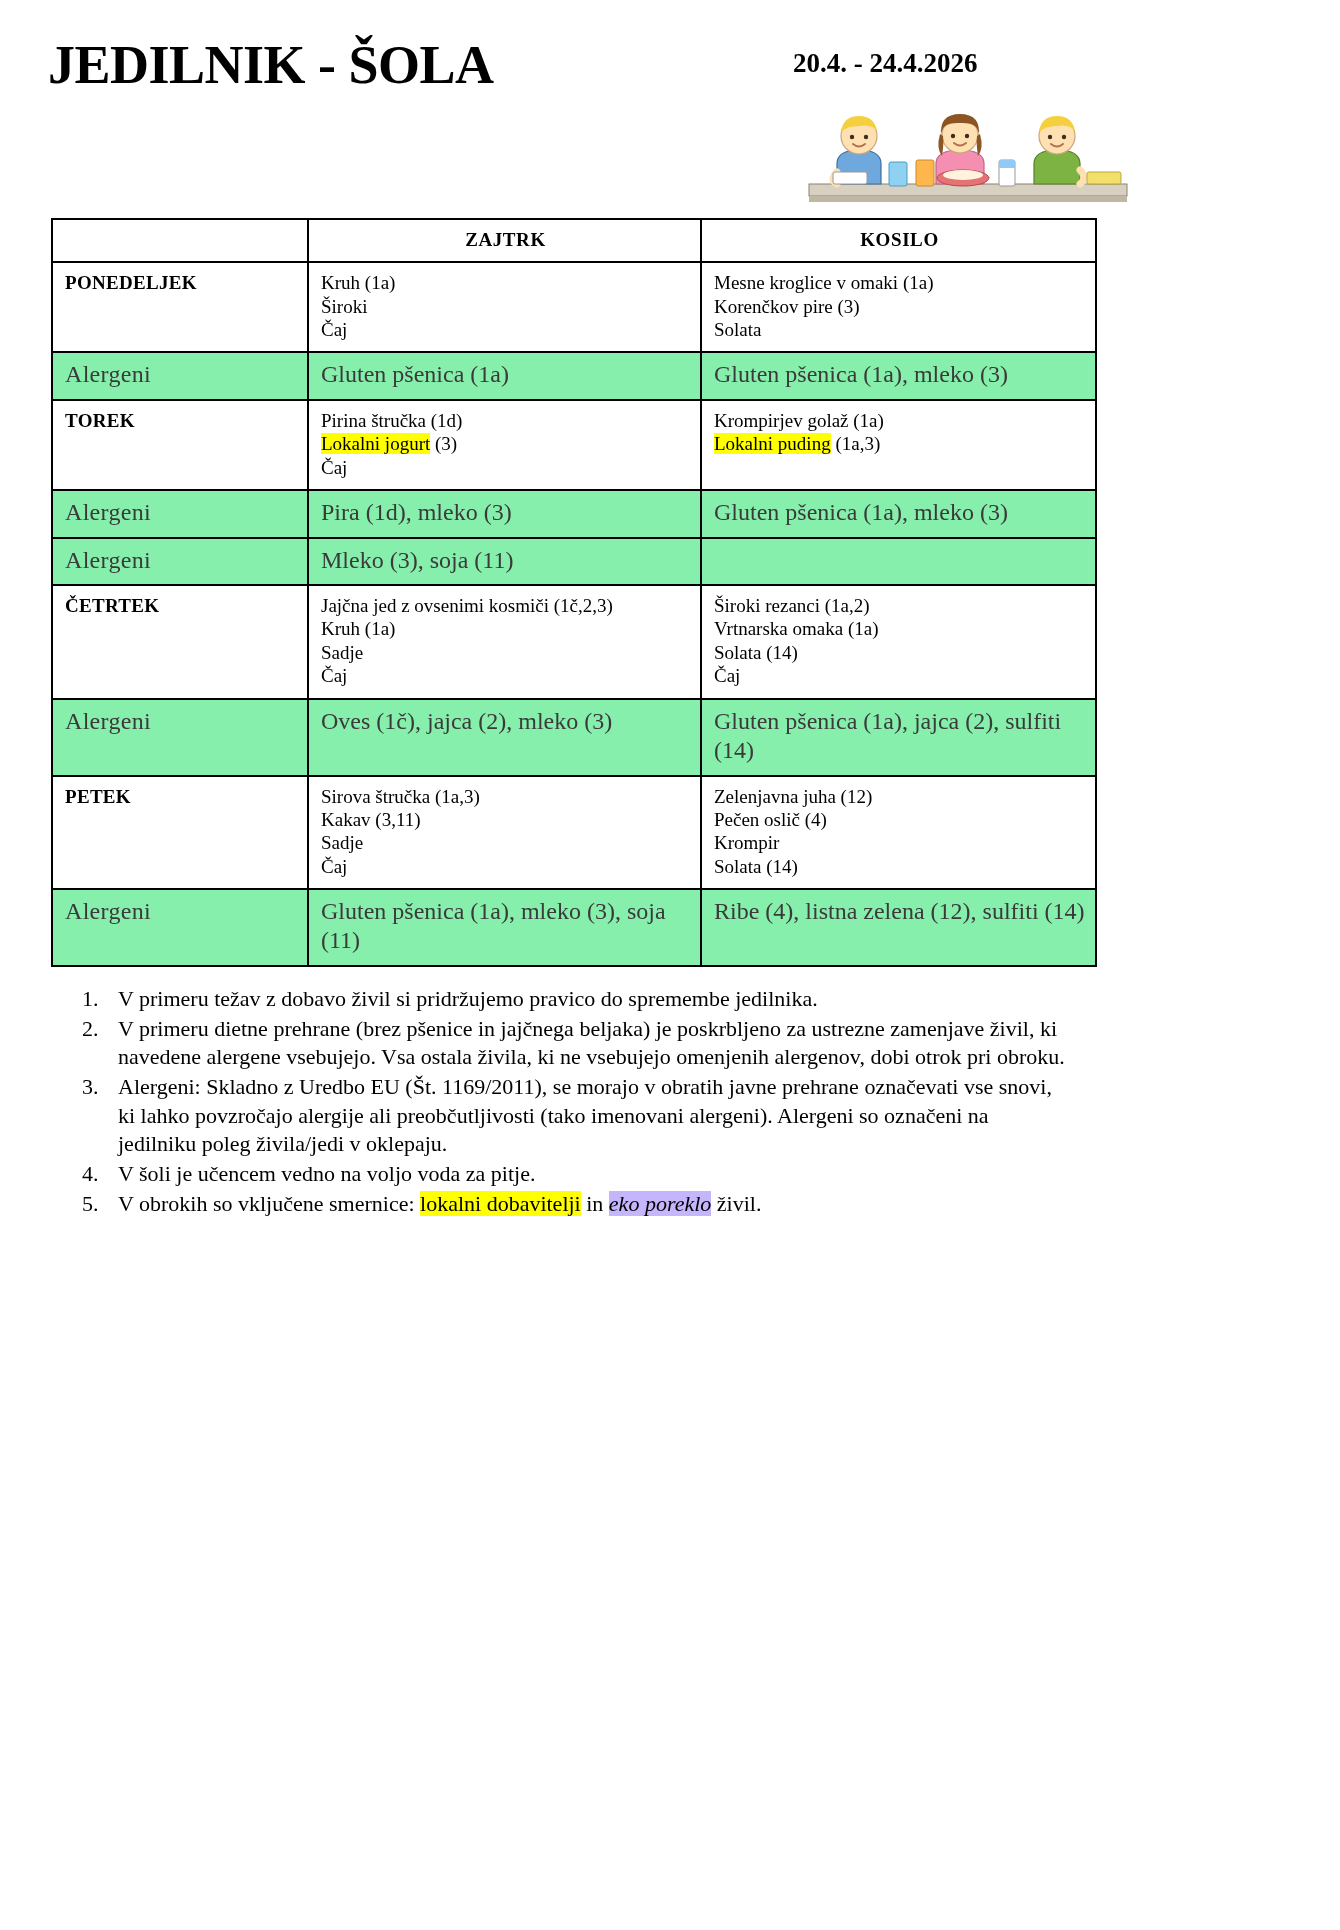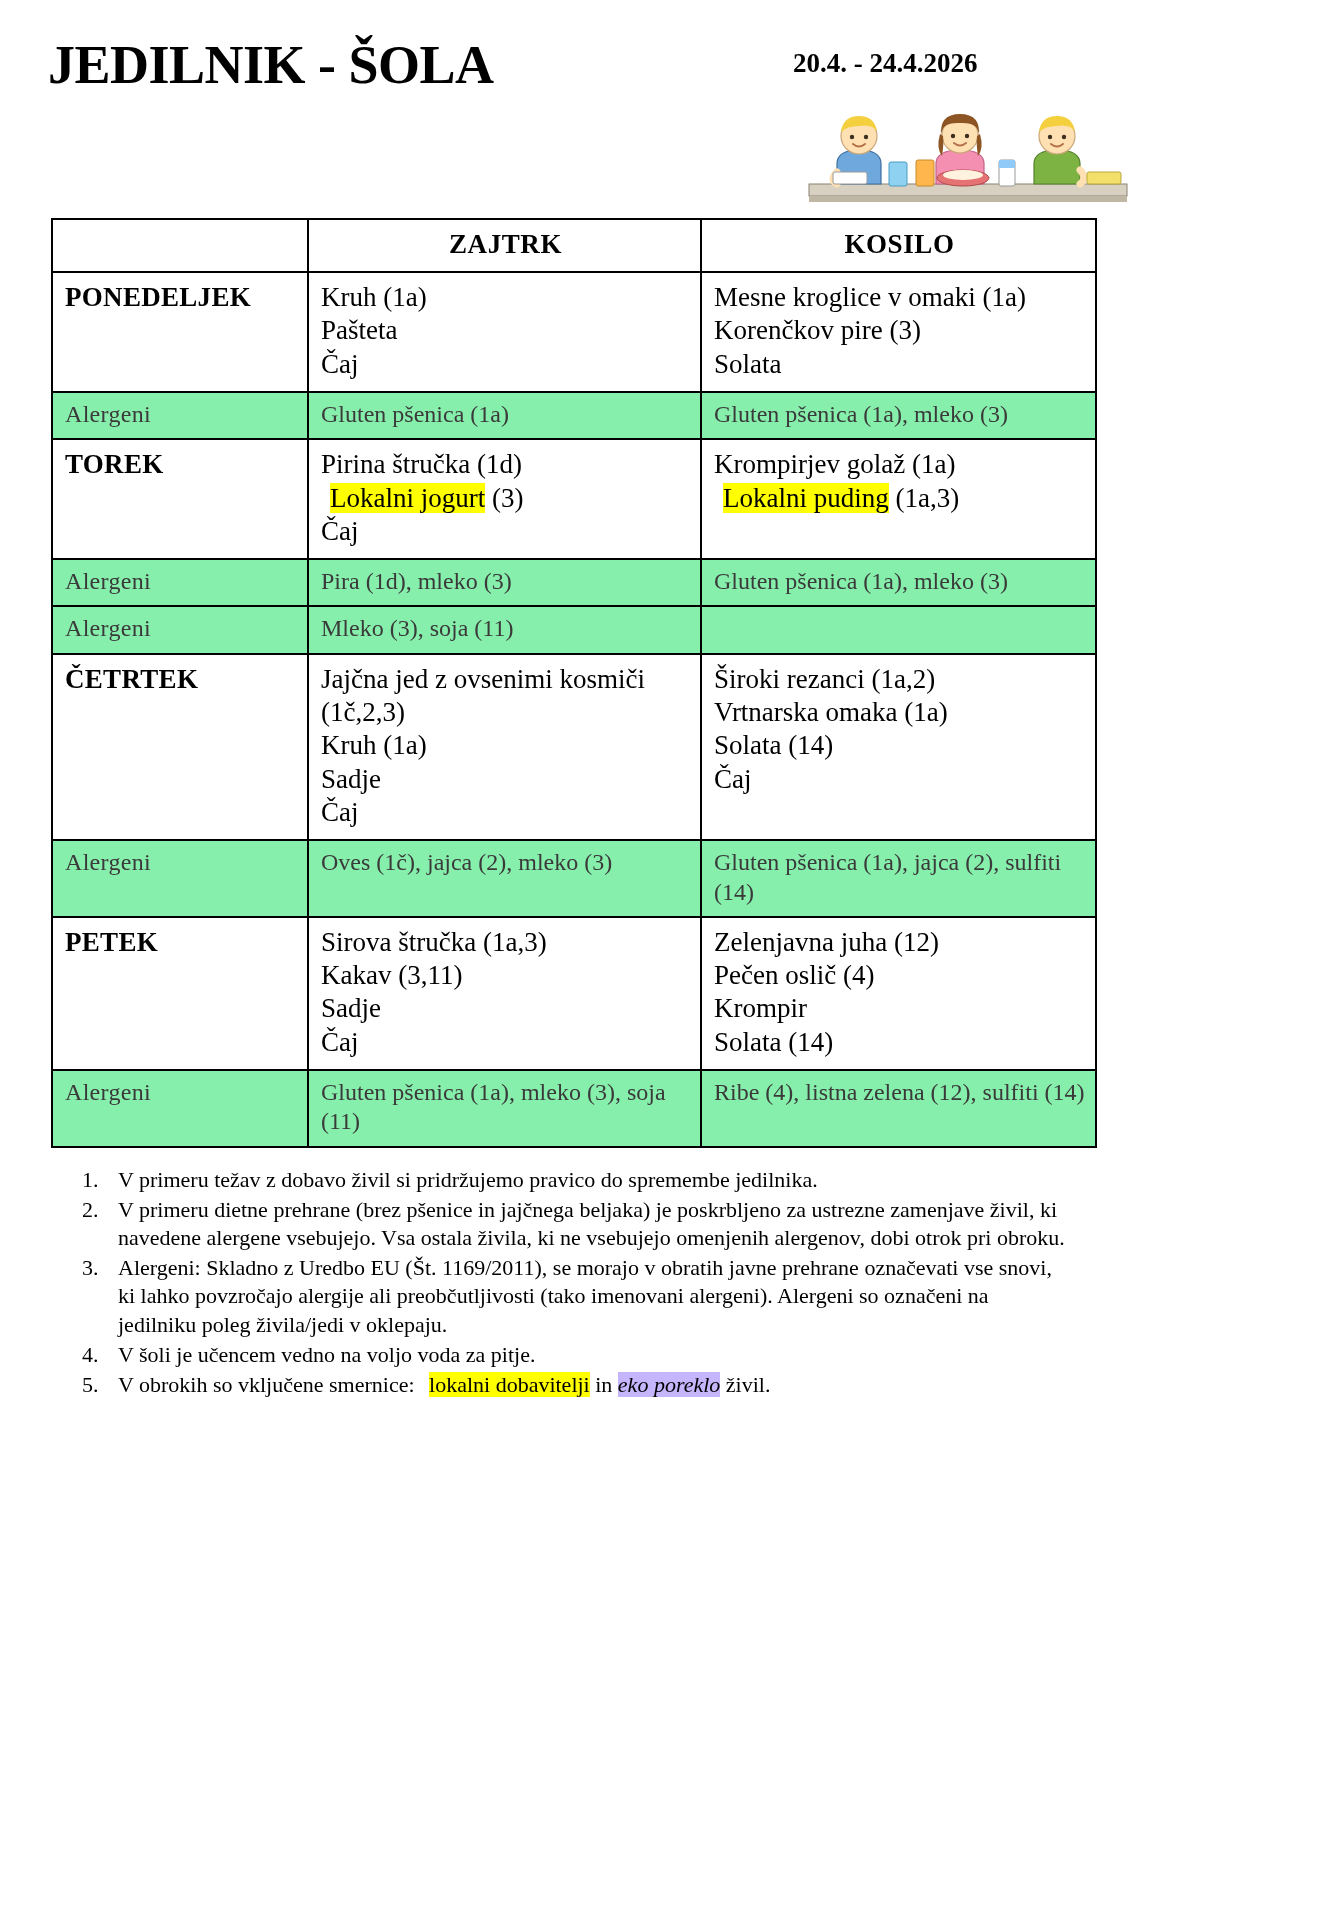--- a/index.html
+++ b/index.html
@@ -59,21 +59,21 @@
   table.menu {
     border-collapse: collapse;
     width: 1044px;
     margin-left: 3px;
     table-layout: fixed;
   }
   table.menu td, table.menu th {
     border: 2px solid #000000;
     vertical-align: top;
     padding: 8px 10px 10px 12px;
-    font-size: 27px;
+    font-size: 19px;
     line-height: 1.23;
   }
   col.c-day { width: 256px; }
   col.c-bf  { width: 393px; }
   col.c-lu  { width: 395px; }
 
   thead th {
     text-align: center;
     font-weight: bold;
     font-size: 27px;
@@ -98,21 +98,20 @@
     padding-top: 7px;
     padding-bottom: 9px;
   }
   tr.alergeni td.day {
     font-weight: normal;
     font-size: 24px;
     color: #3a3a3a;
   }
   .hl-yellow {
     background: #ffff00;
-    margin-left: 9px;
   }
   .hl-green {
     background: #c4b5fd;
     font-style: italic;
   }
 
   
   ol.notes {
     margin: 18px 0 0 0;
     padding: 0 10px 0 56px;
@@ -194,21 +193,21 @@
         <th>ZAJTRK</th>
         <th>KOSILO</th>
       </tr>
     </thead>
     <tbody>
 
       <tr>
         <td class="day">PONEDELJEK</td>
         <td>
           <div>Kruh (1a)</div>
-          <div>Pašteta</div>
+          <div>Široki</div>
           <div>Čaj</div>
         </td>
         <td>
           <div>Mesne kroglice v omaki (1a)</div>
           <div>Korenčkov pire (3)</div>
           <div>Solata</div>
         </td>
       </tr>
       <tr class="alergeni">
         <td class="day">Alergeni</td>

